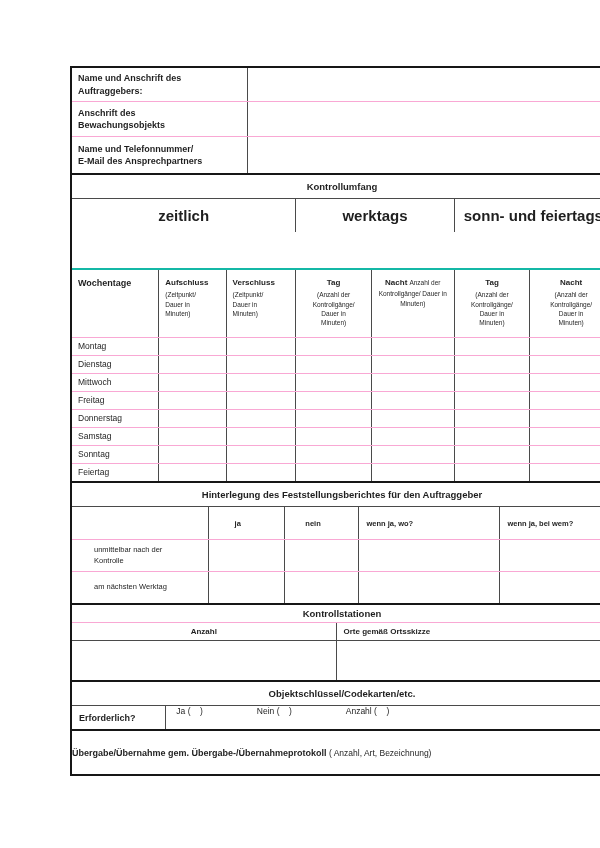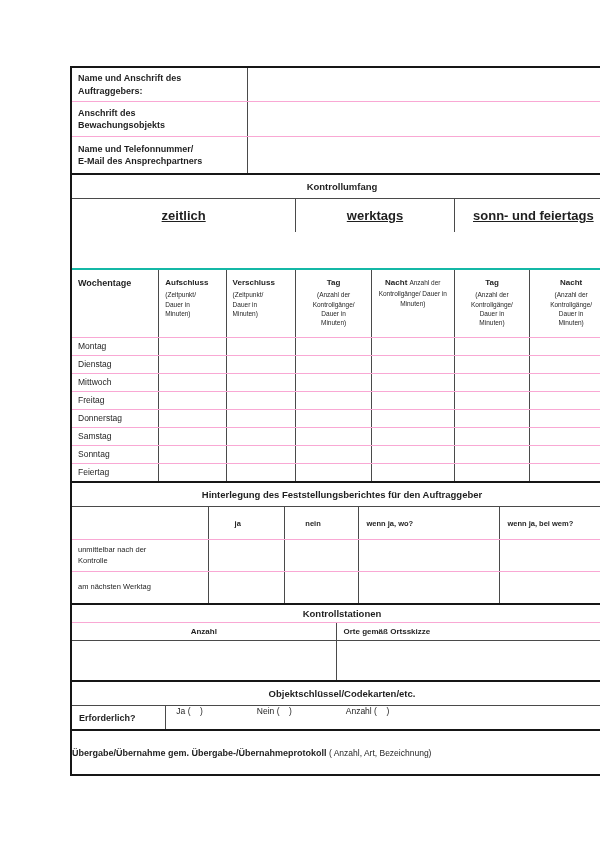--- a/index.html
+++ b/index.html
@@ -25,21 +25,21 @@
   .prewrap{white-space:pre-wrap;}
 
   
   .fr{grid-template-columns:148fr 309fr;}
   .fr1{height:33px;} .fr2{height:35px;} .fr3{height:37px;}
   .fr .lbl{font-size:9px;font-weight:bold;line-height:1.35;padding:2px 6px;display:flex;align-items:center;}
 
   
   .ku-title{height:23px;line-height:23px;font-size:9.5px;font-weight:bold;text-align:center;}
   .groups{grid-template-columns:189fr 134fr 134fr;height:34px;border-top:1px solid #4a4a4a;}
-  .groups > div{display:flex;align-items:center;justify-content:center;font-size:13px;font-weight:bold;text-decoration:underline;}
+  .groups > div{display:flex;align-items:center;justify-content:center;font-size:15px;font-weight:bold;}
   .main{grid-template-columns:73fr 57fr 59fr 64fr 70fr 64fr 70fr;}
   .colhead{height:69px;}
   .colhead > div{padding:7px 3px 2px 3px;font-size:7.5px;line-height:1.4;}
   .colhead .left{text-align:left;padding-left:6px;}
   .colhead .t{display:block;font-weight:bold;font-size:8px;margin-bottom:2px;}
   .colhead .wt{font-size:9px;font-weight:bold;}
   .colhead .sub{display:block;font-size:6.5px;line-height:1.45;white-space:pre-line;}
   .colhead .center .sub{text-align:center;}
   .colhead .ti{font-weight:bold;font-size:8px;}
   .colhead .subi{font-size:6.5px;line-height:1.45;}
@@ -48,21 +48,21 @@
   .day .dlbl{font-size:8.5px;line-height:17px;padding-left:6px;}
 
   
   .h-title{height:23px;line-height:23px;font-size:9.5px;font-weight:bold;text-align:center;}
   .hint{grid-template-columns:115fr 57fr 56fr 120fr 109fr;gap:17px;}
   .hint.hd{height:33px;border-top:1px solid #4a4a4a;}
   .hint.hd > div{display:flex;align-items:center;font-size:7.5px;font-weight:bold;}
   .hint.hd .cc{justify-content:center;}
   .hint.hd .lc{padding-left:7px;}
   .hint.r1{height:32px;} .hint.r2{height:32px;}
-  .hint .rlbl{font-size:7.5px;line-height:1.4;padding:5px 6px;display:flex;align-items:center;}
+  .hint .rlbl{font-size:7.5px;line-height:1.4;padding:5px 22px;display:flex;align-items:center;}
 
   
   .ks-title{height:17px;line-height:17px;font-size:9.5px;font-weight:bold;text-align:center;}
   .ks{grid-template-columns:223fr 234fr;}
   .ks.hd{height:18px;border-top:1px solid #f9a8d4;}
   .ks.hd > div{display:flex;align-items:center;font-size:8px;font-weight:bold;}
   .ks.hd .cc{justify-content:center;}
   .ks.hd .lc{padding-left:7px;}
   .ks.body{height:40px;border-top:1px solid #4a4a4a;}
 

